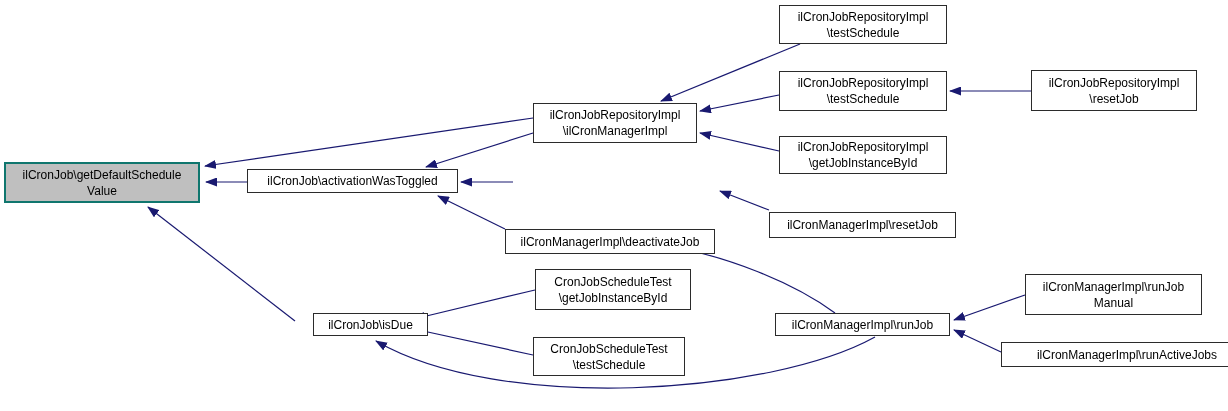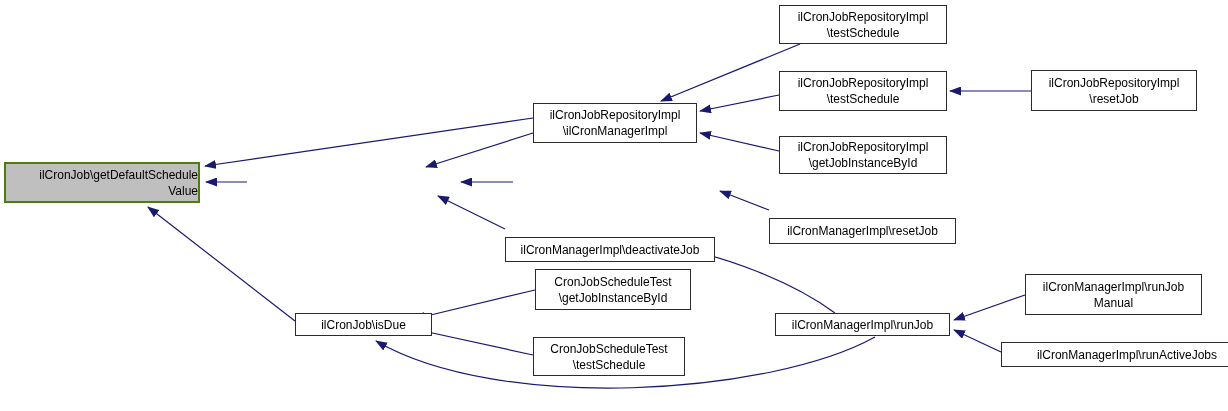--- a/index.html
+++ b/index.html
@@ -22,23 +22,22 @@
     justify-content:center;
     text-align:center;
     font-size:12px;
     line-height:16px;
     color:#000000;
     white-space:nowrap;
     cursor:pointer;
   }
   .node.highlight{
     background:#bfbfbf;
-    border:2px solid #4d7c0f;
+    border:2px solid #0f766e;
     cursor:default;
-    align-items:flex-end;
   }
   .node .l{display:block;}
   .edge{stroke:#191970;stroke-width:1.2;fill:none;}
 </style>
 </head>
 <body>
 
 <div id="canvas">
 
   <svg id="edge-layer" viewBox="0 0 1228 411" xmlns="http://www.w3.org/2000/svg">
@@ -64,32 +63,35 @@
     <path class="edge" d="M875,337 C770,395 500,413 376,341" marker-end="url(#arrow)"></path>
     <path class="edge" d="M1025,295 L954,320" marker-end="url(#arrow)"></path>
     <path class="edge" d="M1001,352 L954,330" marker-end="url(#arrow)"></path>
   </svg>
 
   <div class="node highlight" style="left:4px;top:162px;width:196px;height:41px">
     <span class="l">ilCronJob\getDefaultSchedule</span>
     <span class="l">Value</span>
   </div>
 
+  <div class="node" style="left:247px;top:169px;width:211px;height:24px">
+    <span class="l">ilCronJob\activationWasToggled</span>
+  </div>
 
-  <div class="node" style="left:295px;top:313px;width:137px;height:23px">
+  <div class="node" style="left:313px;top:313px;width:115px;height:23px">
     <span class="l">ilCronJob\isDue</span>
   </div>
 
   <div class="node" style="left:533px;top:103px;width:164px;height:40px">
     <span class="l">ilCronJobRepositoryImpl</span>
     <span class="l">\ilCronManagerImpl</span>
   </div>
 
 
-  <div class="node" style="left:505px;top:237px;width:210px;height:25px">
+  <div class="node" style="left:505px;top:229px;width:210px;height:25px">
     <span class="l">ilCronManagerImpl\deactivateJob</span>
   </div>
 
   <div class="node" style="left:535px;top:269px;width:156px;height:41px">
     <span class="l">CronJobScheduleTest</span>
     <span class="l">\getJobInstanceById</span>
   </div>
 
   <div class="node" style="left:533px;top:337px;width:152px;height:39px">
     <span class="l">CronJobScheduleTest</span>
@@ -104,21 +106,21 @@
   <div class="node" style="left:779px;top:71px;width:168px;height:40px">
     <span class="l">ilCronJobRepositoryImpl</span>
     <span class="l">\testSchedule</span>
   </div>
 
   <div class="node" style="left:779px;top:136px;width:168px;height:38px">
     <span class="l">ilCronJobRepositoryImpl</span>
     <span class="l">\getJobInstanceById</span>
   </div>
 
-  <div class="node" style="left:769px;top:218px;width:187px;height:26px">
+  <div class="node" style="left:769px;top:212px;width:187px;height:26px">
     <span class="l">ilCronManagerImpl\resetJob</span>
   </div>
 
   <div class="node" style="left:775px;top:313px;width:175px;height:23px">
     <span class="l">ilCronManagerImpl\runJob</span>
   </div>
 
   <div class="node" style="left:1031px;top:70px;width:166px;height:41px">
     <span class="l">ilCronJobRepositoryImpl</span>
     <span class="l">\resetJob</span>

